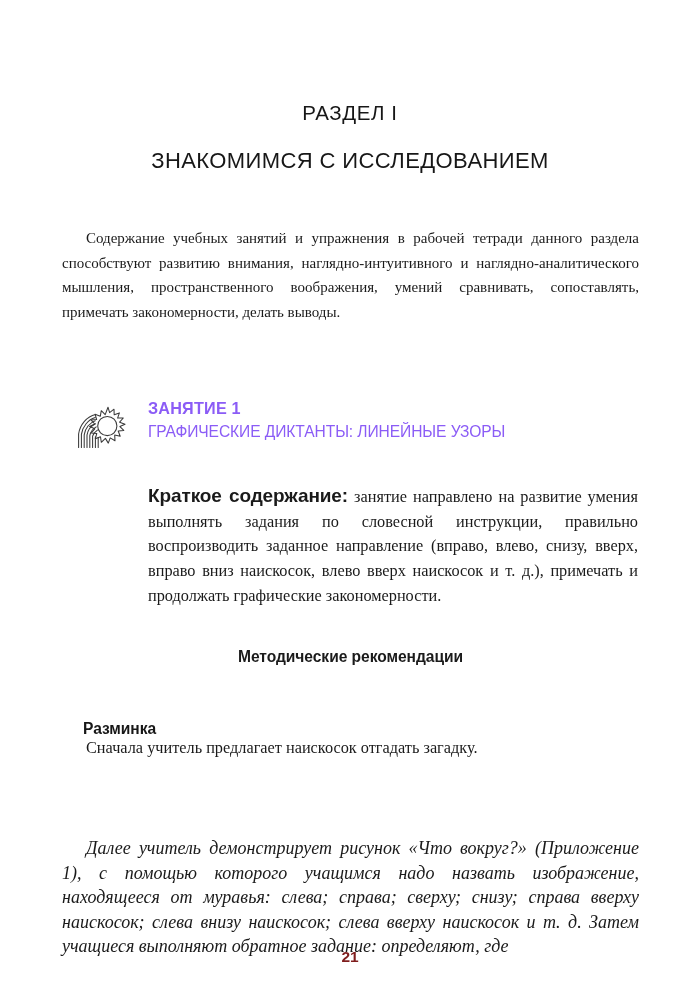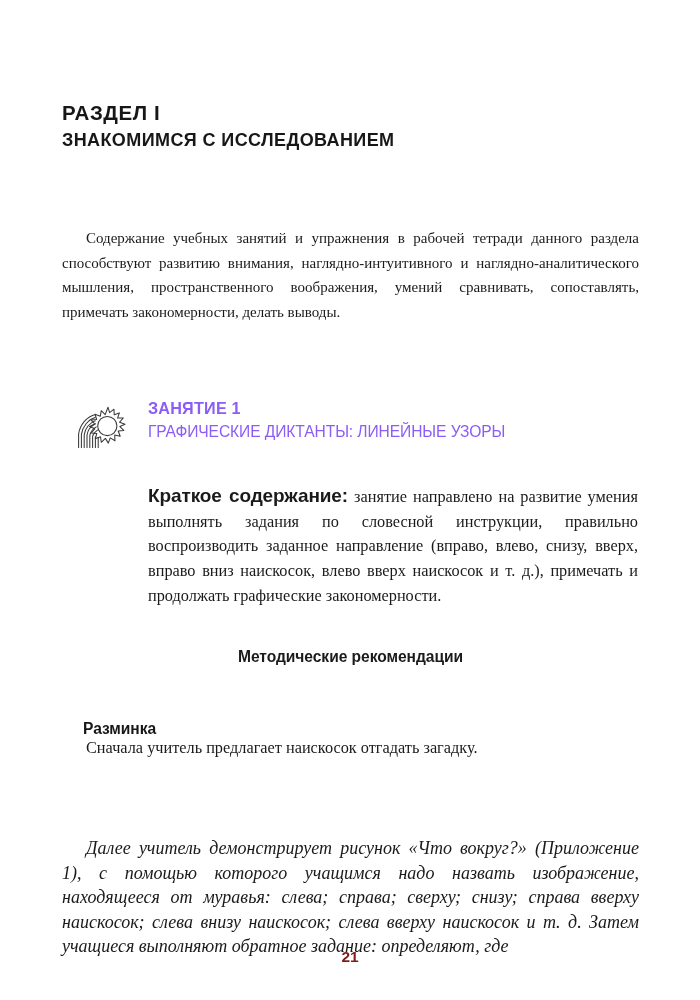--- a/index.html
+++ b/index.html
@@ -24,36 +24,37 @@
     height: 1000px;
     box-sizing: border-box;
   }
 
   
   .section-title {
     position: absolute;
     left: 62px;
     top: 100px;
     width: 576px;
-    font-family: "Liberation Sans", "DejaVu Sans", sans-serif;
-    font-weight: bold;
+    text-align: center;
+    font-family: "Liberation Sans", "DejaVu Sans", sans-serif;
+    font-weight: normal;
     color: #171717;
   }
   .section-title .line1 {
     display: block;
     font-size: 20.5px;
     letter-spacing: 0.6px;
     line-height: 26px;
   }
   .section-title .line2 {
     display: block;
-    font-size: 18px;
+    font-size: 22px;
     letter-spacing: 0.4px;
     line-height: 27px;
-    margin-top: 1px;
+    margin-top: 21px;
   }
 
   
   .intro {
     position: absolute;
     left: 62px;
     top: 211px;
     width: 577px;
     font-size: 15px;
     line-height: 24.6px;

